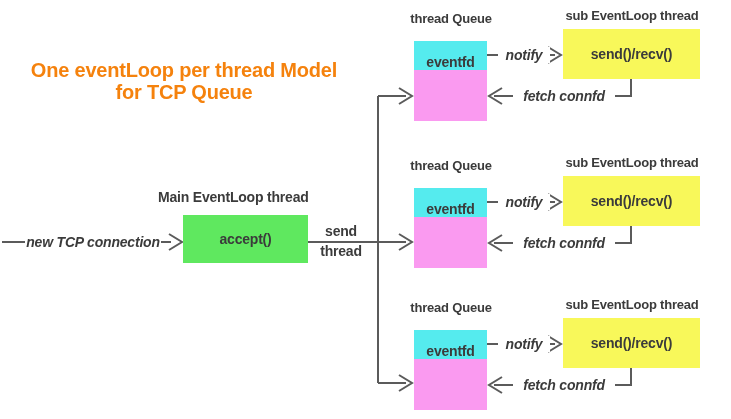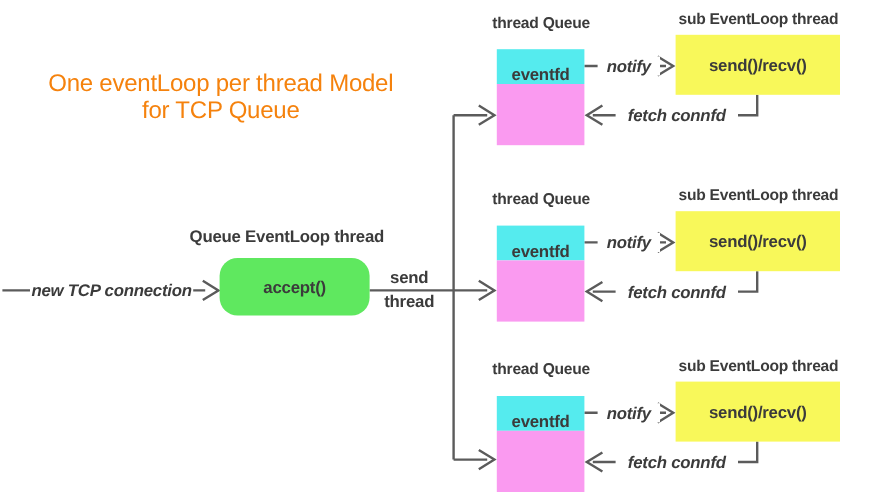--- a/index.html
+++ b/index.html
@@ -40,34 +40,34 @@
   .box {
     position: absolute;
     display: flex;
     align-items: center;
     justify-content: center;
     font-weight: bold;
     color: var(--text);
     font-size: 14px;
     letter-spacing: -0.2px;
   }
-  .green-box { background: var(--green); border-radius: 15px; }
+  .green-box { background: var(--green); }
   .cyan-box { background: var(--cyan); align-items: flex-end; }
   .pink-box { background: var(--pink); }
   .yellow-box { background: var(--yellow); }
   .title {
     position: absolute;
     left: 24px;
     top: 59px;
     width: 320px;
     text-align: center;
     color: var(--orange);
     font-size: 20px;
     line-height: 22px;
-    font-weight: normal;
+    font-weight: bold;
     letter-spacing: -0.2px;
   }
   .row { position: absolute; left: 0; width: 731px; height: 0; }
 </style>
 </head>
 <body>
 
 <div class="stage">
 
   <svg width="731" height="419" viewBox="0 0 731 419" aria-hidden="true">
@@ -122,21 +122,21 @@
       <path class="ln" d="M631 368 L631 385 L494 385"></path>
       <polyline class="ln" points="502,377 489,385 502,393"></polyline>
     </g>
   </svg>
 
   <div class="title">
     <div>One eventLoop per thread Model</div>
     <div>for TCP Queue</div>
   </div>
 
-  <div class="lbl" style="left:158px; top:189px; width:150px;">Queue EventLoop thread</div>
+  <div class="lbl" style="left:158px; top:189px; width:150px;">Main EventLoop thread</div>
 
   <div class="box green-box" style="left:183px; top:215px; width:125px; height:48px;">
     <span>accept()</span>
   </div>
 
   <div class="lbl bgw" style="left:25px; top:234px; width:136px;">new TCP connection</div>
 
   <div class="lbl" style="left:318px; top:223px; width:46px;">send</div>
   <div class="lbl" style="left:315px; top:243px; width:52px;">thread</div>
 

